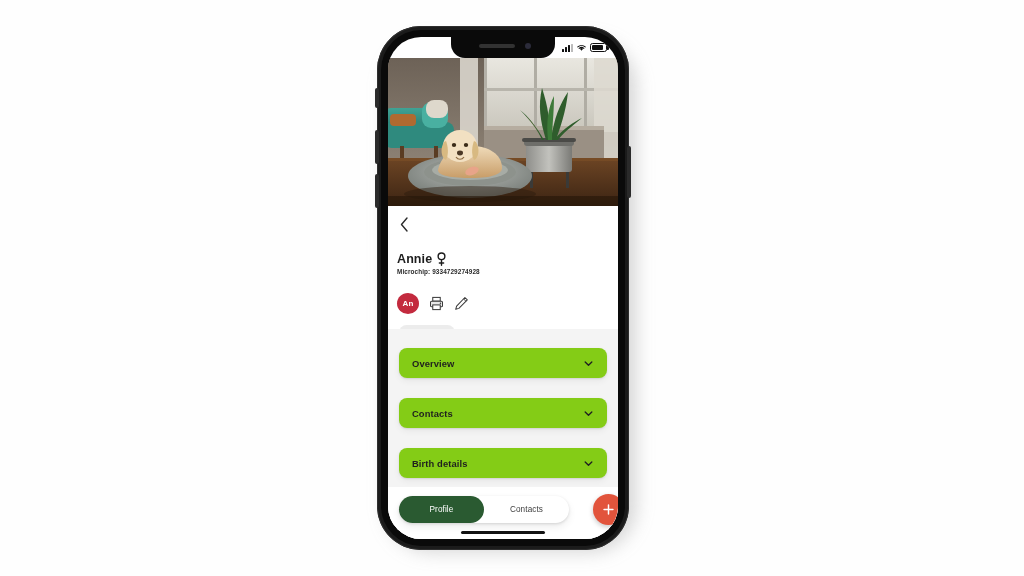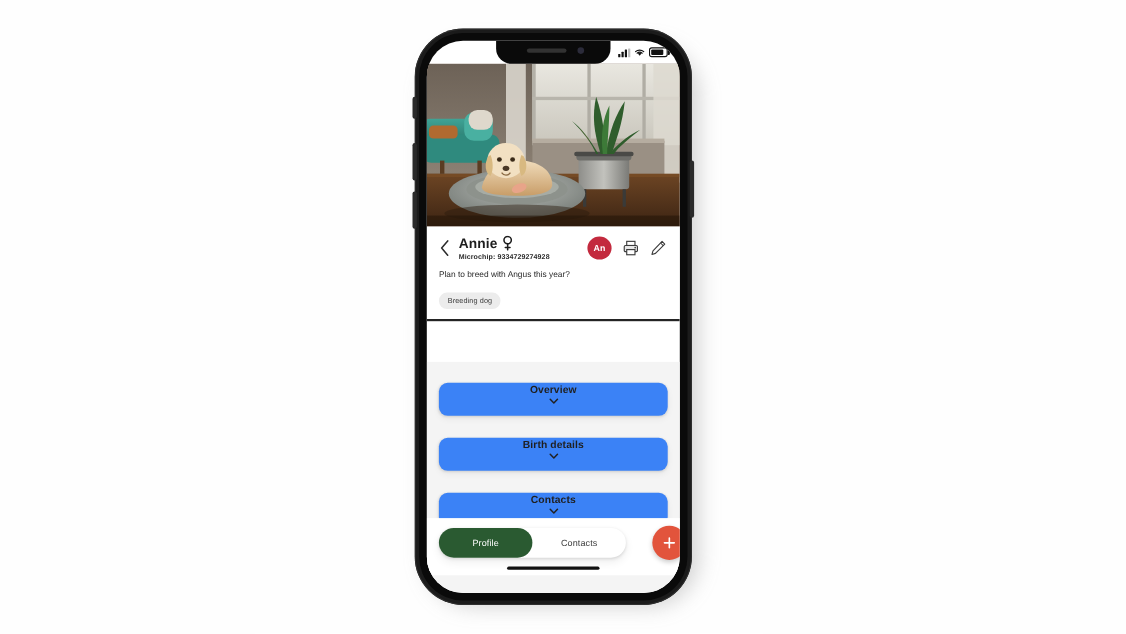--- a/index.html
+++ b/index.html
@@ -148,23 +148,24 @@
   
   .header-card {
     position: absolute;
     left: 0; top: 169px;
     width: 230px;
     background: #ffffff;
     padding: 8px 0 0 0;
   }
   .hdr-row {
     display: flex;
-    align-items: center;
+    align-items: flex-start;
     padding: 0 9px;
-    gap: 6px;
+    gap: 18px;
+    flex-direction: column;
   }
   .back-chevron {
     width: 14px; height: 20px;
     flex: none;
     display:flex; align-items:center; justify-content:center;
     cursor: pointer;
   }
   .hdr-titleblock { flex: 1 1 auto; min-width: 0; }
   .hdr-name-line { display:flex; align-items:center; gap:4px; }
   .hdr-name {
@@ -223,44 +224,43 @@
     position: absolute;
     left: 0; top: 292px;
     width: 230px;
     bottom: 0;
     background: #f4f4f4;
     padding-top: 19px;
     box-sizing: border-box;
   }
   .acc {
     margin: 0 11px 20px 11px;
-    background: #3b82f6;
+    background: #84cc16;
     border-radius: 8px;
     height: 30px;
     display: flex;
     align-items: center;
-    justify-content: flex-start;
+    justify-content: space-between;
     padding: 0 13px;
     box-shadow: 0 1px 2px rgba(0,0,0,0.10), 0 3px 7px rgba(0,0,0,0.055);
     cursor: pointer;
     box-sizing: border-box;
-    flex-direction: column;
   }
   .acc-label {
     font-size: 9.4px;
     font-weight: bold;
     color: #1f1f1f;
     letter-spacing: .1px;
   }
   .acc-chev { width: 11px; height: 11px; flex:none; }
 
   
   .bottombar {
     position: absolute;
-    left: 0; right: 0; bottom: 16px;
+    left: 0; right: 0; bottom: 0;
     height: 52px;
     background: #ffffff;
     z-index: 30;
   }
   .seg {
     position: absolute;
     left: 11px;
     top: 9px;
     width: 170px;
     height: 27px;
@@ -481,51 +481,50 @@
 
             <div class="icon-btn">
               <svg width="15" height="15" viewBox="0 0 16 16" aria-hidden="true">
                 <path d="M11.6 1.6 L14.2 4.2 L5.2 13.2 L1.8 14.2 L2.8 10.8 Z" stroke="#3b3b3b" stroke-width="1.1" fill="none" stroke-linejoin="round"></path>
                 <path d="M10.2 3.1 L12.7 5.6" stroke="#3b3b3b" stroke-width="1" fill="none"></path>
               </svg>
             </div>
           </div>
         </div>
 
-        <div class="hdr-note">Plan to breed with Angus this year?</div>
 
         <div class="tag-row">
           <span class="tag">Breeding dog</span>
         </div>
 
         <div class="hdr-divider"></div>
       </div>
 
       <div class="body-area">
 
         <div class="acc">
           <span class="acc-label">Overview</span>
           <svg class="acc-chev" viewBox="0 0 12 12" aria-hidden="true">
             <path d="M2.4 4.4 L6 8 L9.6 4.4" stroke="#222" stroke-width="1.5" fill="none" stroke-linecap="round" stroke-linejoin="round"></path>
           </svg>
         </div>
 
         <div class="acc">
+          <span class="acc-label">Contacts</span>
+          <svg class="acc-chev" viewBox="0 0 12 12" aria-hidden="true">
+            <path d="M2.4 4.4 L6 8 L9.6 4.4" stroke="#222" stroke-width="1.5" fill="none" stroke-linecap="round" stroke-linejoin="round"></path>
+          </svg>
+        </div>
+
+        <div class="acc">
           <span class="acc-label">Birth details</span>
           <svg class="acc-chev" viewBox="0 0 12 12" aria-hidden="true">
             <path d="M2.4 4.4 L6 8 L9.6 4.4" stroke="#222" stroke-width="1.5" fill="none" stroke-linecap="round" stroke-linejoin="round"></path>
           </svg>
         </div>
-
-        <div class="acc">
-          <span class="acc-label">Contacts</span>
-          <svg class="acc-chev" viewBox="0 0 12 12" aria-hidden="true">
-            <path d="M2.4 4.4 L6 8 L9.6 4.4" stroke="#222" stroke-width="1.5" fill="none" stroke-linecap="round" stroke-linejoin="round"></path>
-          </svg>
-        </div>
       </div>
 
       <div class="bottombar">
         <div class="seg">
           <div class="seg-item active">Profile</div>
           <div class="seg-item">Contacts</div>
         </div>
         <div class="fab">
           <svg viewBox="0 0 14 14" aria-hidden="true">
             <path d="M7 2.2 L7 11.8 M2.2 7 L11.8 7" stroke="#fff" stroke-width="1.6" stroke-linecap="round"></path>

